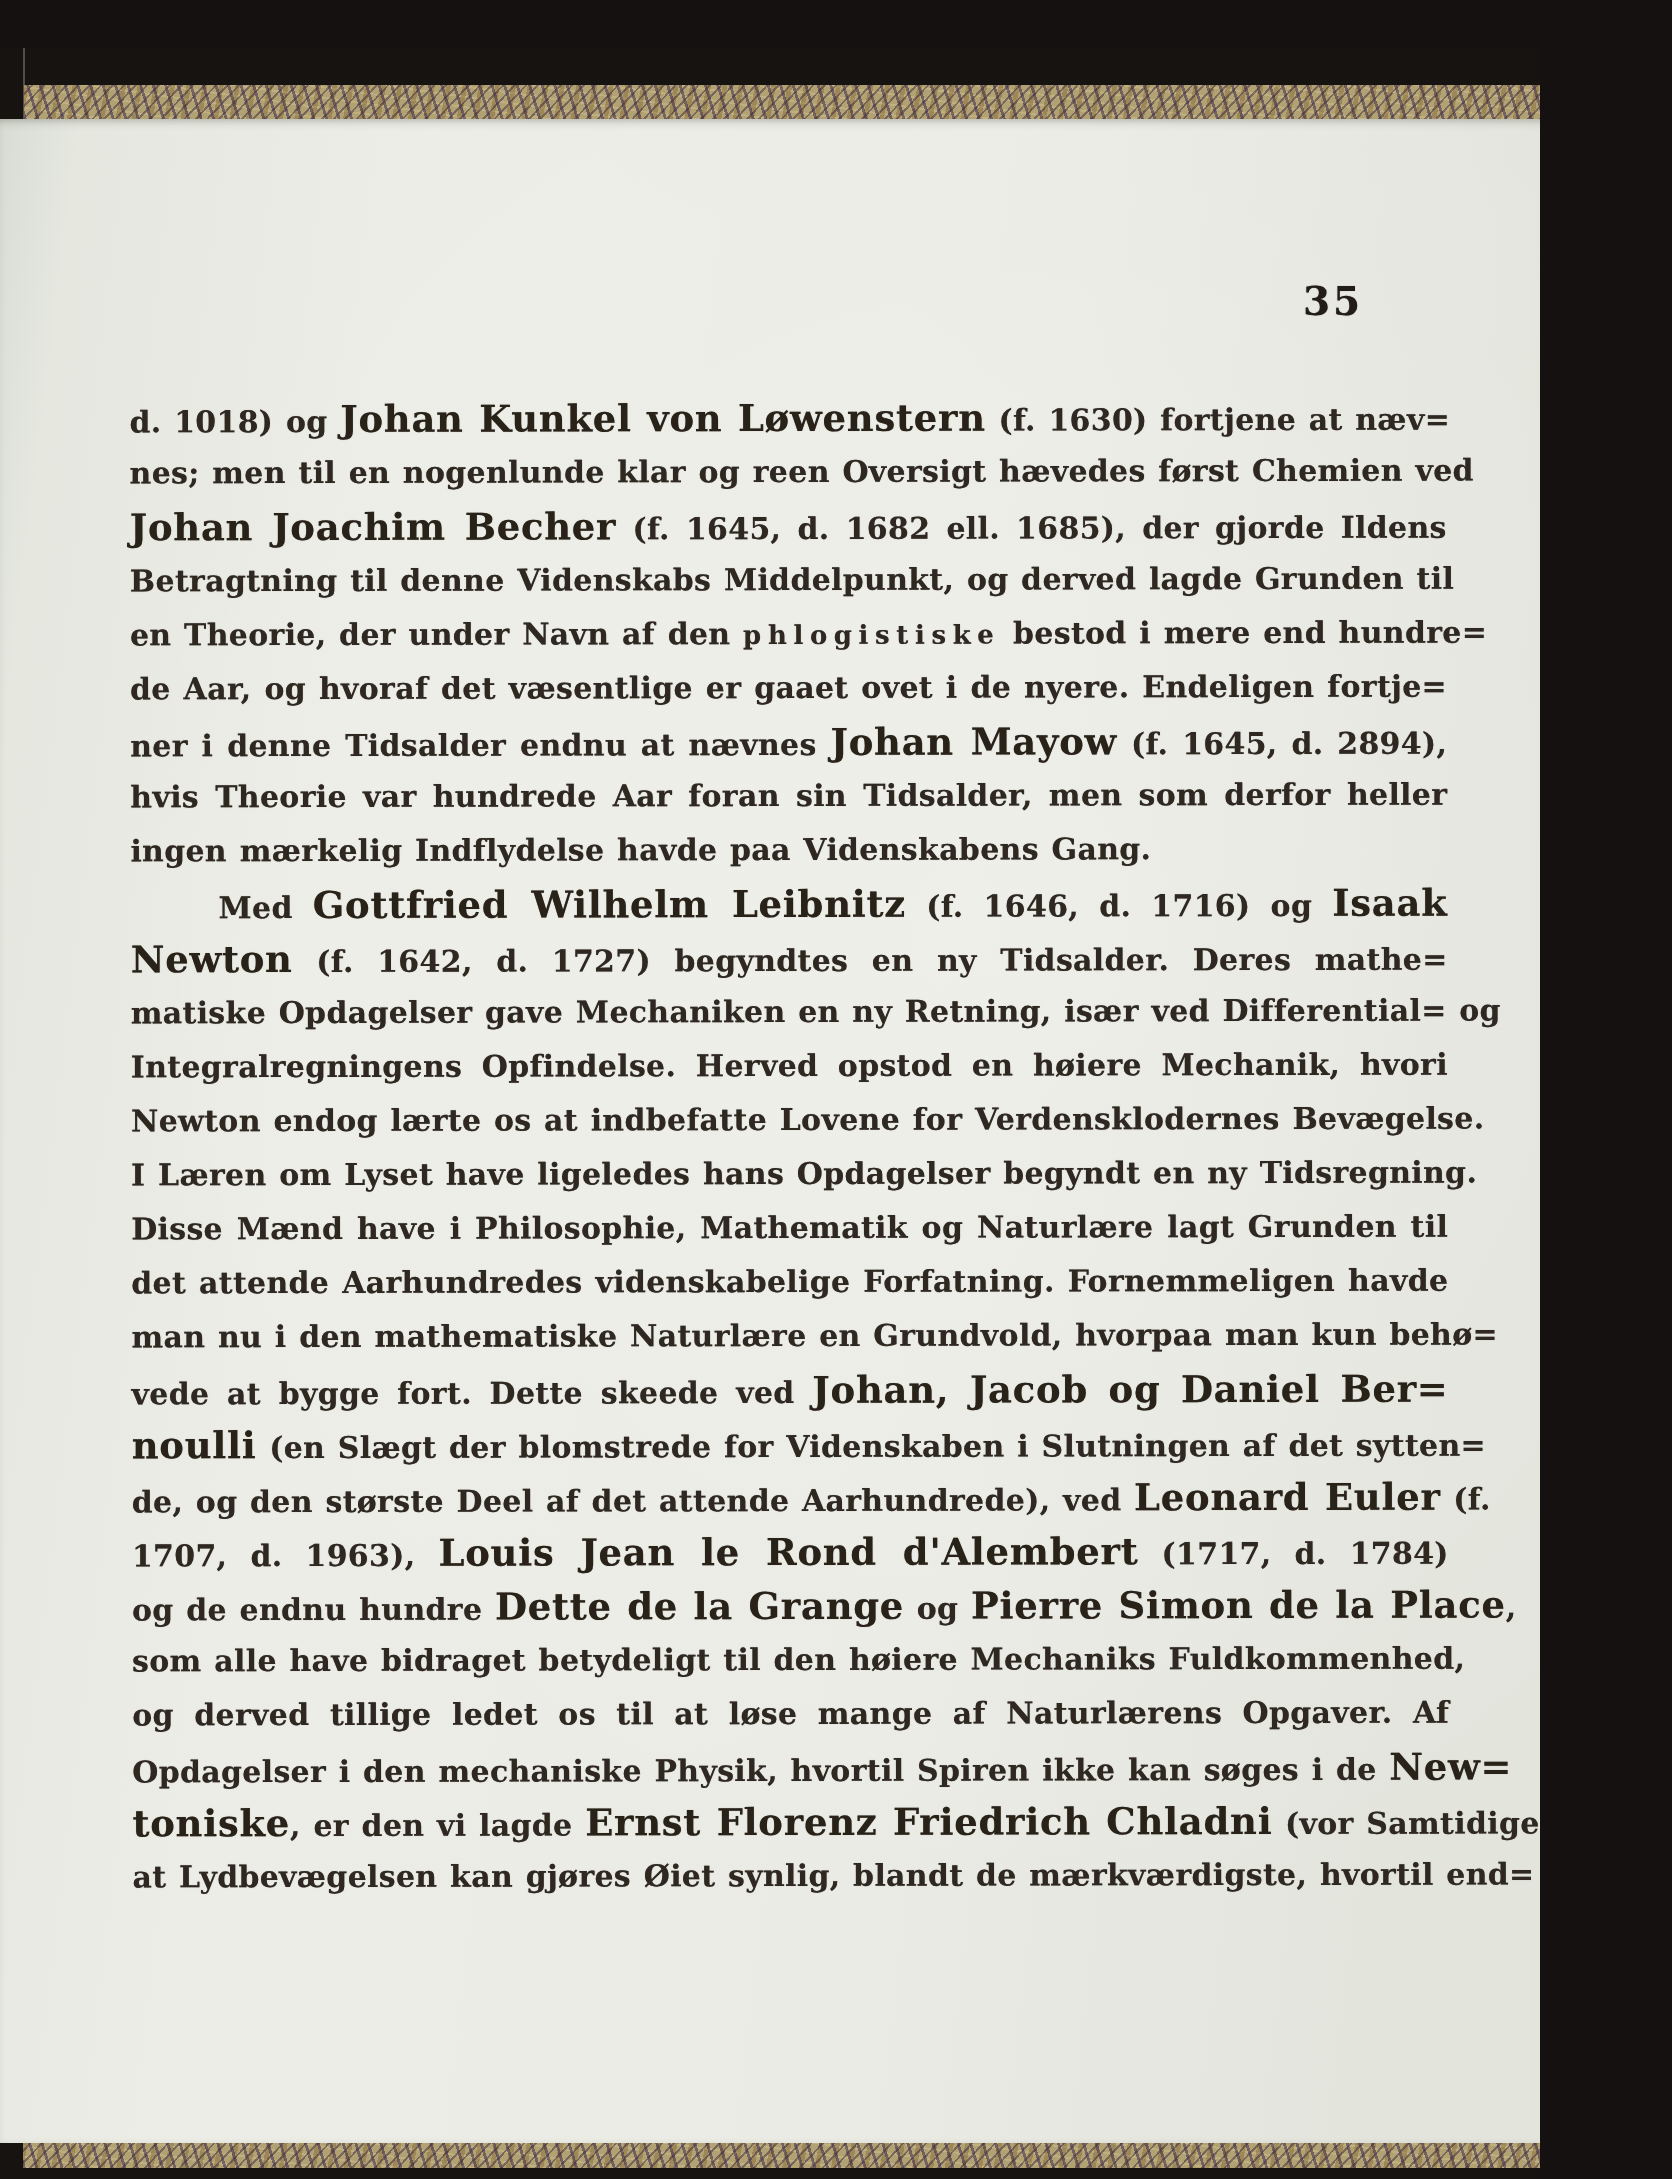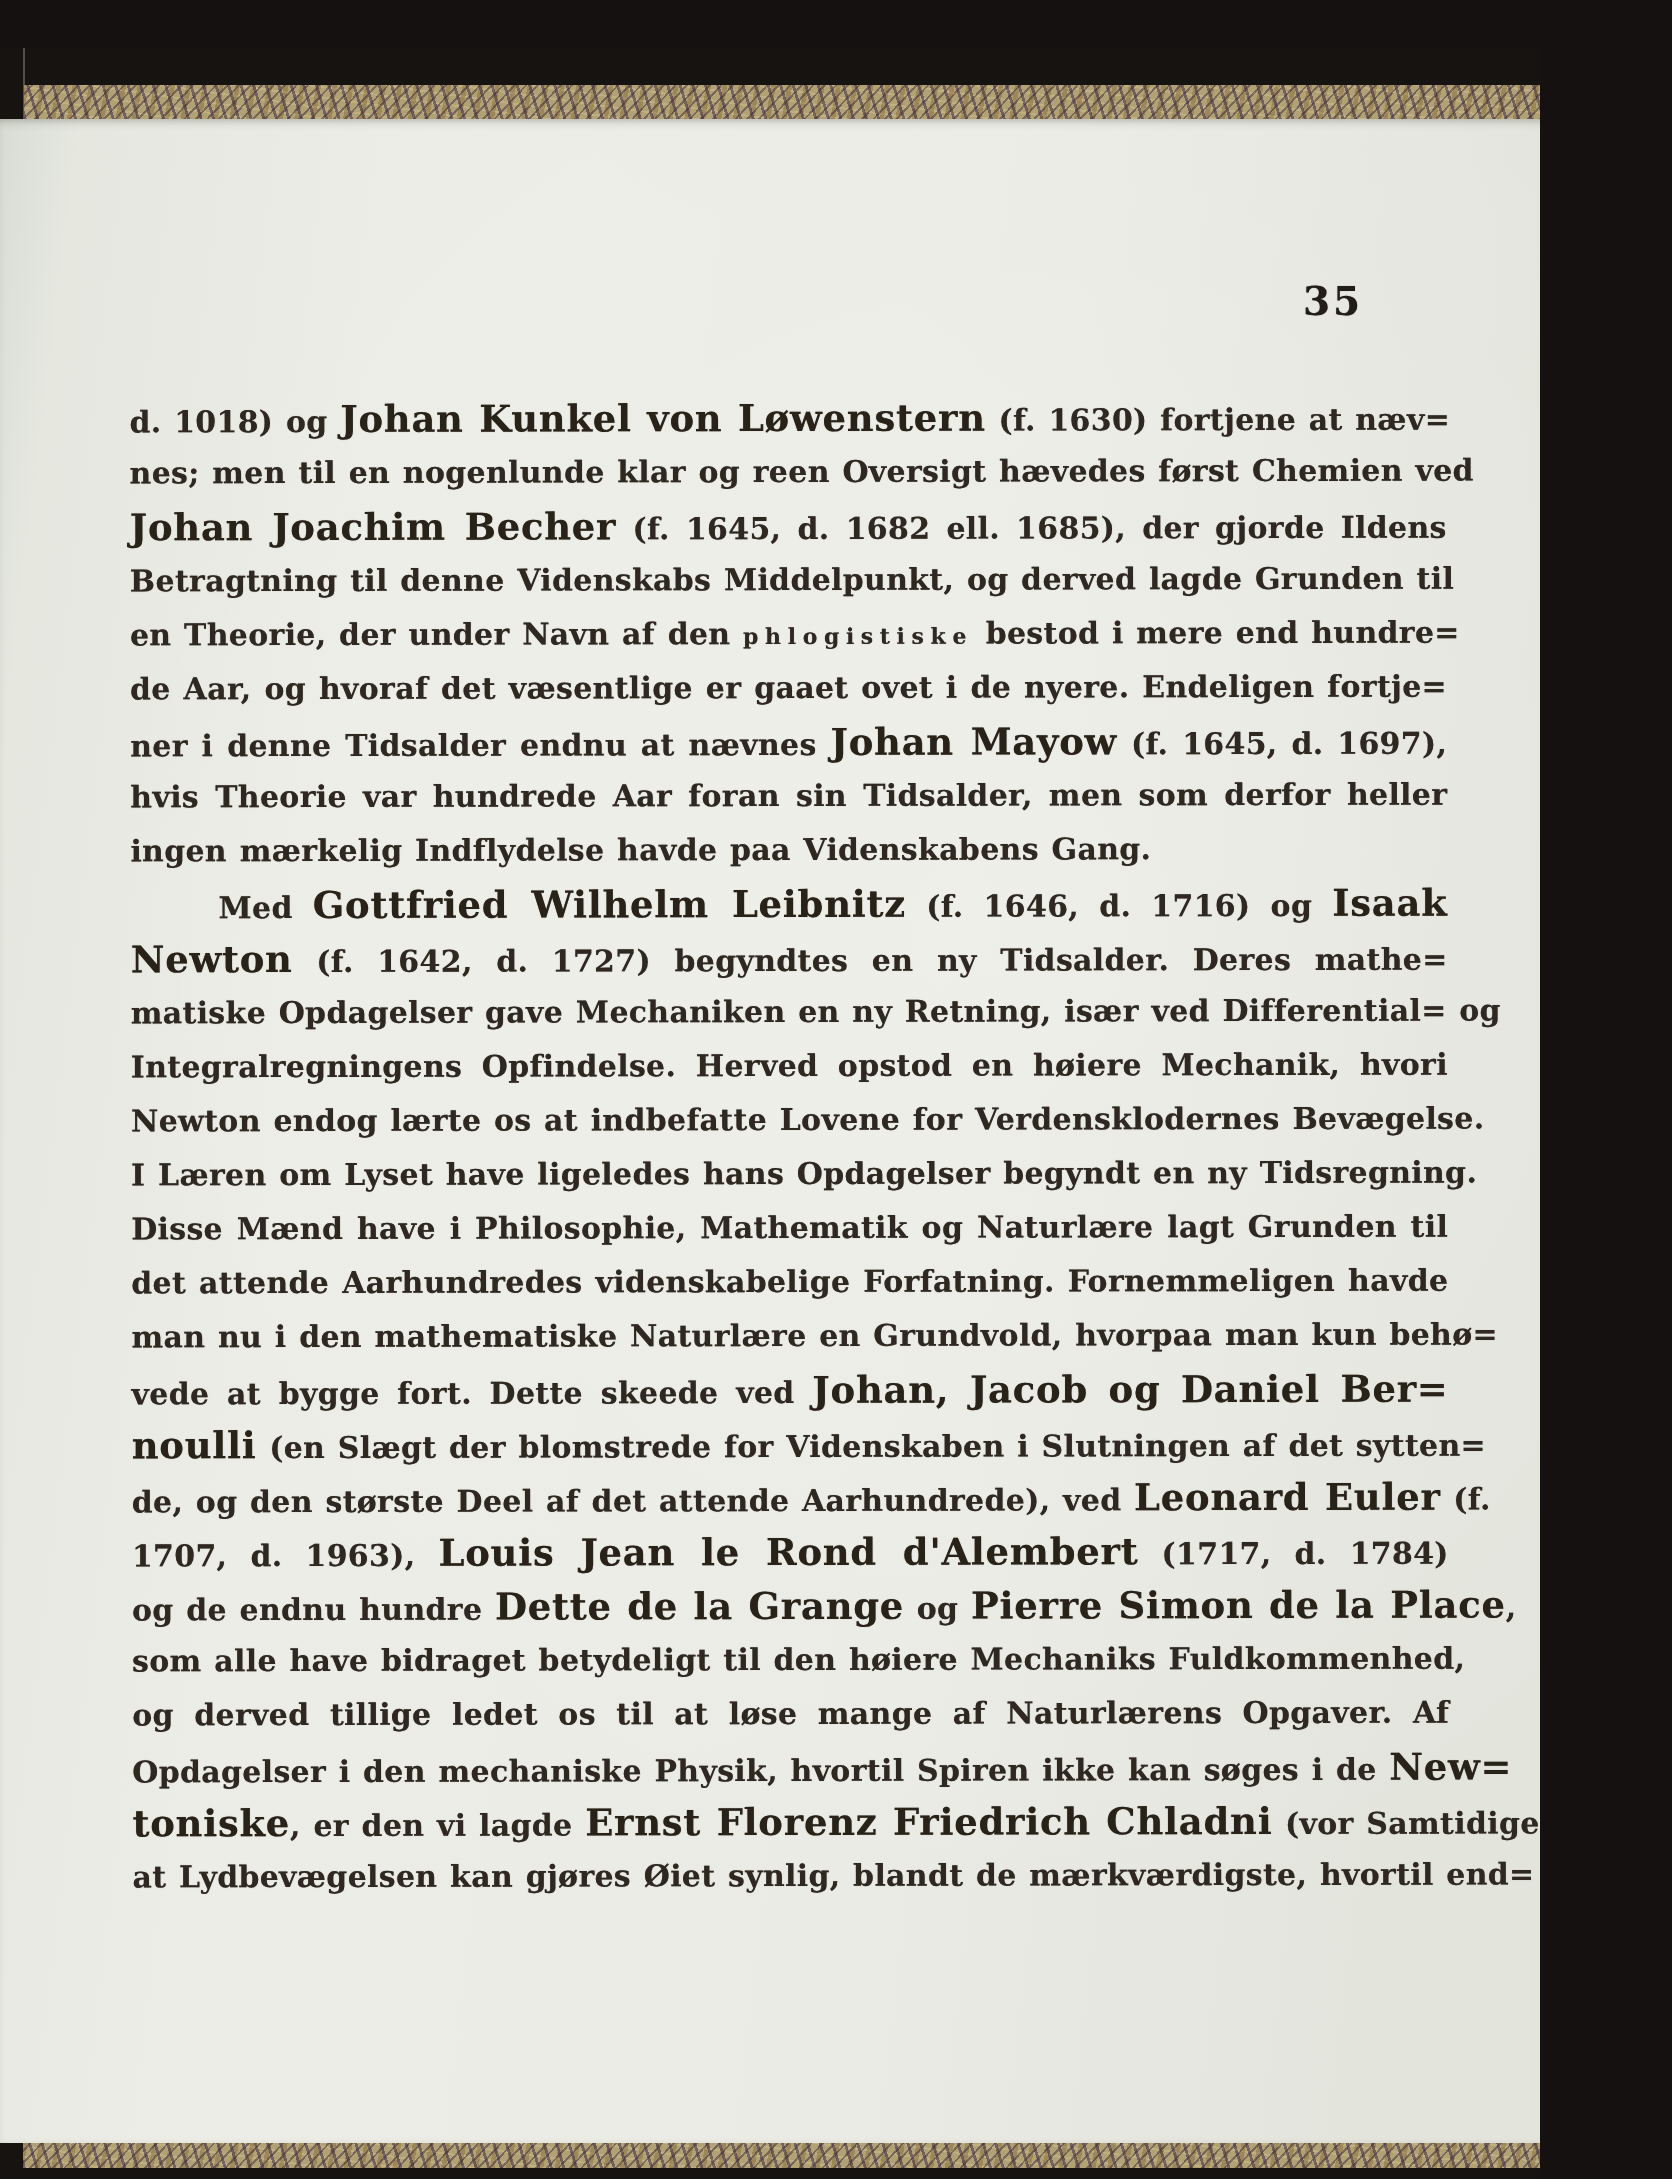--- a/index.html
+++ b/index.html
@@ -47,21 +47,21 @@
   }
   .line {
     height:54px; line-height:54px; white-space:nowrap;
     text-align:justify; text-align-last:justify;
     font-size:30px; font-weight:600; letter-spacing:0.3px; word-spacing:1.9px;
   }
   .line.align-left { text-align:left; text-align-last:left; }
   .line.indent { padding-left:88px; }
   .seg-body   { font-size:30px; }
   .seg-name   { font-size:37px; letter-spacing:0.7px; color:#282219; }
-  .seg-spaced { font-size:22px; letter-spacing:6.6px; }
+  .seg-spaced { font-size:26px; letter-spacing:6.6px; }
 
   .signature {
     position:absolute; left:131px; top:1812px; width:1317px;
     text-align:center; font-size:36px; font-weight:600;
     color:#2b251e; text-shadow:0 0 0.7px rgba(46,40,33,0.5);
   }
 </style>
 </head>
 <body>
 
@@ -73,21 +73,21 @@
 
   <div class="page">
     <div class="page-number">35</div>
     <div class="text-block">
         <div class="line"><span class="seg-body">d. 1018) og </span><span class="seg-name">Johan Kunkel von Løwenstern</span><span class="seg-body"> (f. 1630) fortjene at næv=</span></div>
         <div class="line"><span class="seg-body">nes; men til en nogenlunde klar og reen Oversigt hævedes først Chemien ved</span></div>
         <div class="line"><span class="seg-name">Johan Joachim Becher</span><span class="seg-body"> (f. 1645, d. 1682 ell. 1685), der gjorde Ildens</span></div>
         <div class="line"><span class="seg-body">Betragtning til denne Videnskabs Middelpunkt, og derved lagde Grunden til</span></div>
         <div class="line"><span class="seg-body">en Theorie, der under Navn af den </span><span class="seg-spaced">phlogistiske</span><span class="seg-body"> bestod i mere end hundre=</span></div>
         <div class="line"><span class="seg-body">de Aar, og hvoraf det væsentlige er gaaet ovet i de nyere. Endeligen fortje=</span></div>
-        <div class="line"><span class="seg-body">ner i denne Tidsalder endnu at nævnes </span><span class="seg-name">Johan Mayow</span><span class="seg-body"> (f. 1645, d. 1697),</span></div>
+        <div class="line"><span class="seg-body">ner i denne Tidsalder endnu at nævnes </span><span class="seg-name">Johan Mayow</span><span class="seg-body"> (f. 1645, d. 2894),</span></div>
         <div class="line"><span class="seg-body">hvis Theorie var hundrede Aar foran sin Tidsalder, men som derfor heller</span></div>
         <div class="line align-left"><span class="seg-body">ingen mærkelig Indflydelse havde paa Videnskabens Gang.</span></div>
         <div class="line indent"><span class="seg-body">Med </span><span class="seg-name">Gottfried Wilhelm Leibnitz</span><span class="seg-body"> (f. 1646, d. 1716) og </span><span class="seg-name">Isaak</span></div>
         <div class="line"><span class="seg-name">Newton</span><span class="seg-body"> (f. 1642, d. 1727) begyndtes en ny Tidsalder. Deres mathe=</span></div>
         <div class="line"><span class="seg-body">matiske Opdagelser gave Mechaniken en ny Retning, især ved Differential= og</span></div>
         <div class="line"><span class="seg-body">Integralregningens Opfindelse. Herved opstod en høiere Mechanik, hvori</span></div>
         <div class="line"><span class="seg-body">Newton endog lærte os at indbefatte Lovene for Verdensklodernes Bevægelse.</span></div>
         <div class="line"><span class="seg-body">I Læren om Lyset have ligeledes hans Opdagelser begyndt en ny Tidsregning.</span></div>
         <div class="line"><span class="seg-body">Disse Mænd have i Philosophie, Mathematik og Naturlære lagt Grunden til</span></div>
         <div class="line"><span class="seg-body">det attende Aarhundredes videnskabelige Forfatning. Fornemmeligen havde</span></div>

